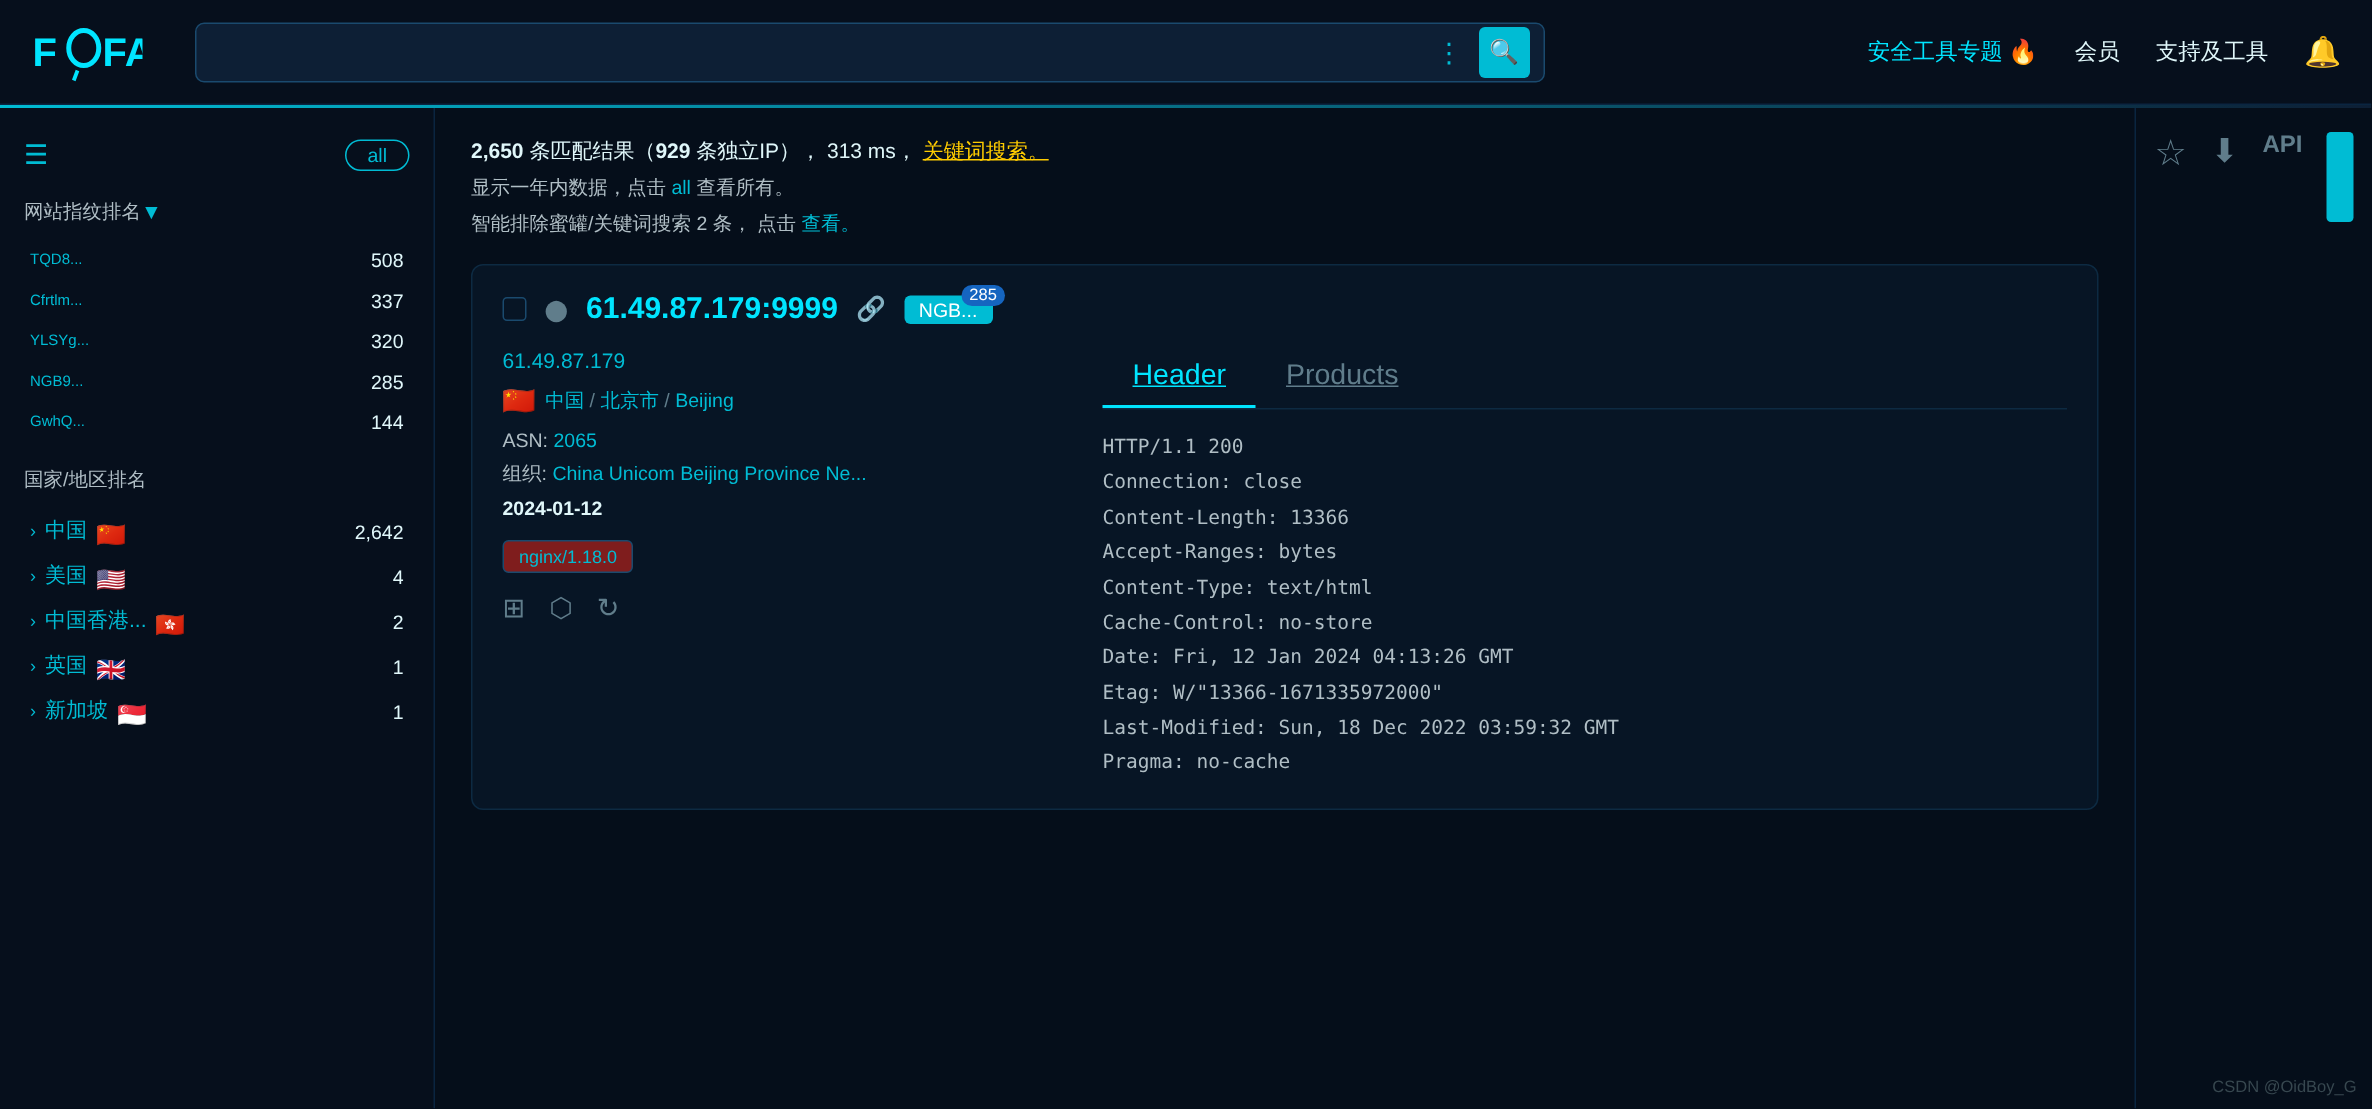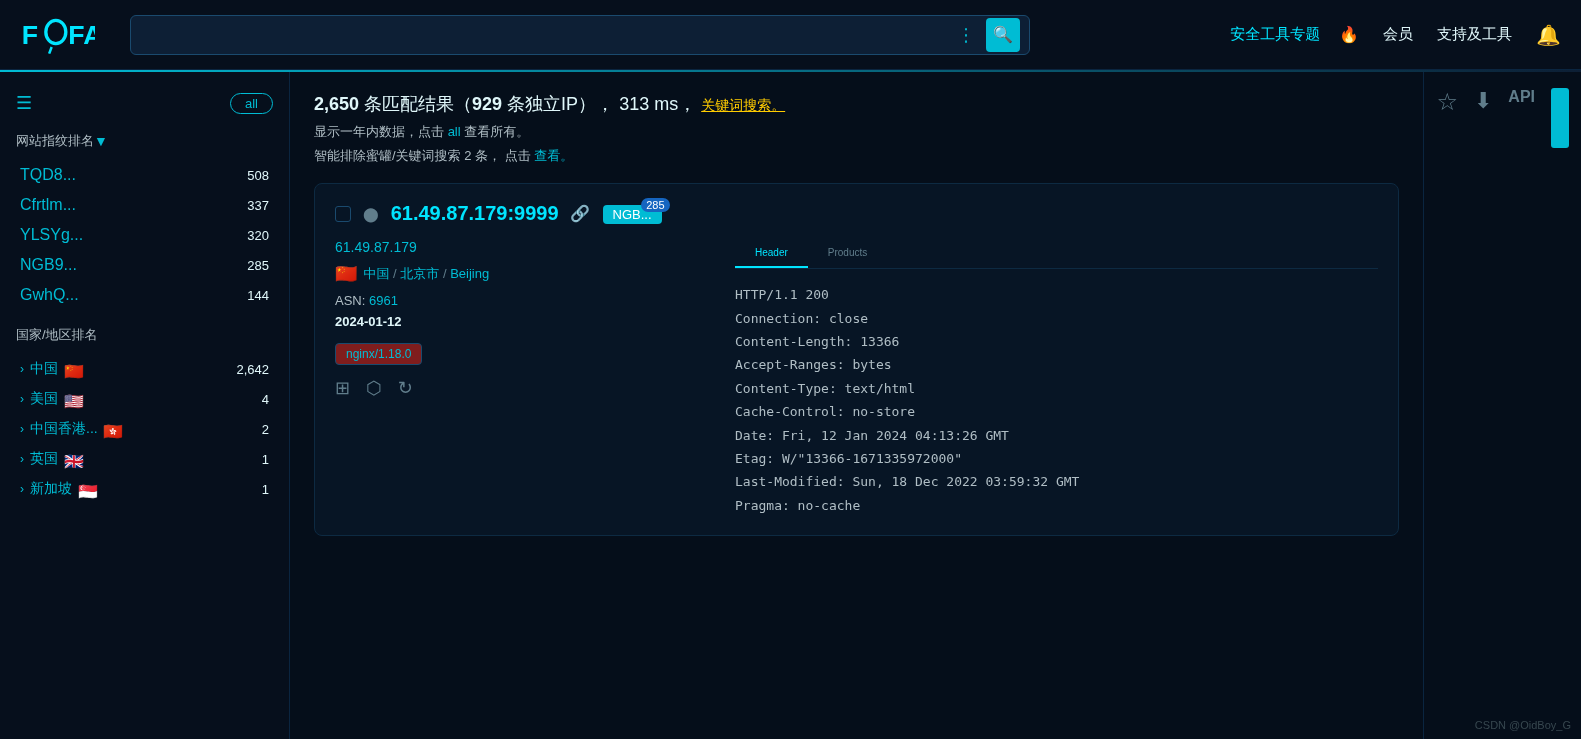--- a/index.html
+++ b/index.html
@@ -86,21 +86,21 @@
       margin-left: auto;
     }
 
     .nav-link {
       color: #e0f7fa;
       font-size: 15px;
       cursor: pointer;
       white-space: nowrap;
       display: flex;
       align-items: center;
-      gap: 19px;
+      gap: 4px;
     }
 
     .nav-link.accent { color: #00e5ff; }
 
     .fire-icon { color: #ff5722; font-size: 16px; }
 
     .bell-icon { font-size: 20px; color: #e0f7fa; cursor: pointer; }
 
     
     .separator {
@@ -165,21 +165,21 @@
       display: flex;
       justify-content: space-between;
       align-items: center;
       padding: 6px 4px;
       cursor: pointer;
       border-radius: 4px;
     }
 
     .list-item-label {
       color: #00bcd4;
-      font-size: 16px;
+      font-size: 10px;
     }
 
     .list-item-count {
       color: #e0f7fa;
       font-size: 13px;
     }
 
     .section-divider {
       margin: 16px 0 10px 0;
     }
@@ -226,21 +226,21 @@
       background: #050e1a;
     }
 
     .results-summary {
       margin-bottom: 10px;
       line-height: 1.8;
     }
 
     .results-count {
       color: #e0f7fa;
-      font-size: 18px;
+      font-size: 14px;
     }
 
     .keyword-link {
       color: #ffcc00;
       cursor: pointer;
       text-decoration: underline;
     }
 
     .results-note { color: #b0bec5; font-size: 13px; }
 
@@ -378,24 +378,25 @@
     }
 
     .tabs {
       display: flex;
       border-bottom: 1px solid #0d2a42;
       margin-bottom: 14px;
     }
 
     .tab {
       padding: 8px 20px;
-      font-size: 10px;
+      font-size: 19px;
       cursor: pointer;
       color: #607d8b;
       border-bottom: 2px solid transparent;
+      text-decoration: underline;
     }
 
     .tab.active {
       color: #00e5ff;
       border-bottom: 2px solid #00e5ff;
     }
 
     .header-content {
       font-family: monospace;
       font-size: 13px;
@@ -615,23 +616,27 @@
               <span class="location-link">中国</span>
               <span style="color:#607d8b;"> / </span>
               <span class="location-link">北京市</span>
               <span style="color:#607d8b;"> / </span>
               <span class="location-link">Beijing</span>
             </span>
           </div>
 
           <div class="asn-row">
             <span>ASN:</span>
-            <span class="asn-link">6961</span>
-          </div>
-
+            <span class="asn-link">2065</span>
+          </div>
+
+          <div class="org-row">
+            <span>组织:</span>
+            <span class="org-link">China Unicom Beijing Province Ne...</span>
+          </div>
 
           <div class="date-row">
             <span class="date-value">2024-01-12</span>
           </div>
 
           <div>
             <span class="nginx-badge">nginx/1.18.0</span>
           </div>
 
           <div class="action-icons">

